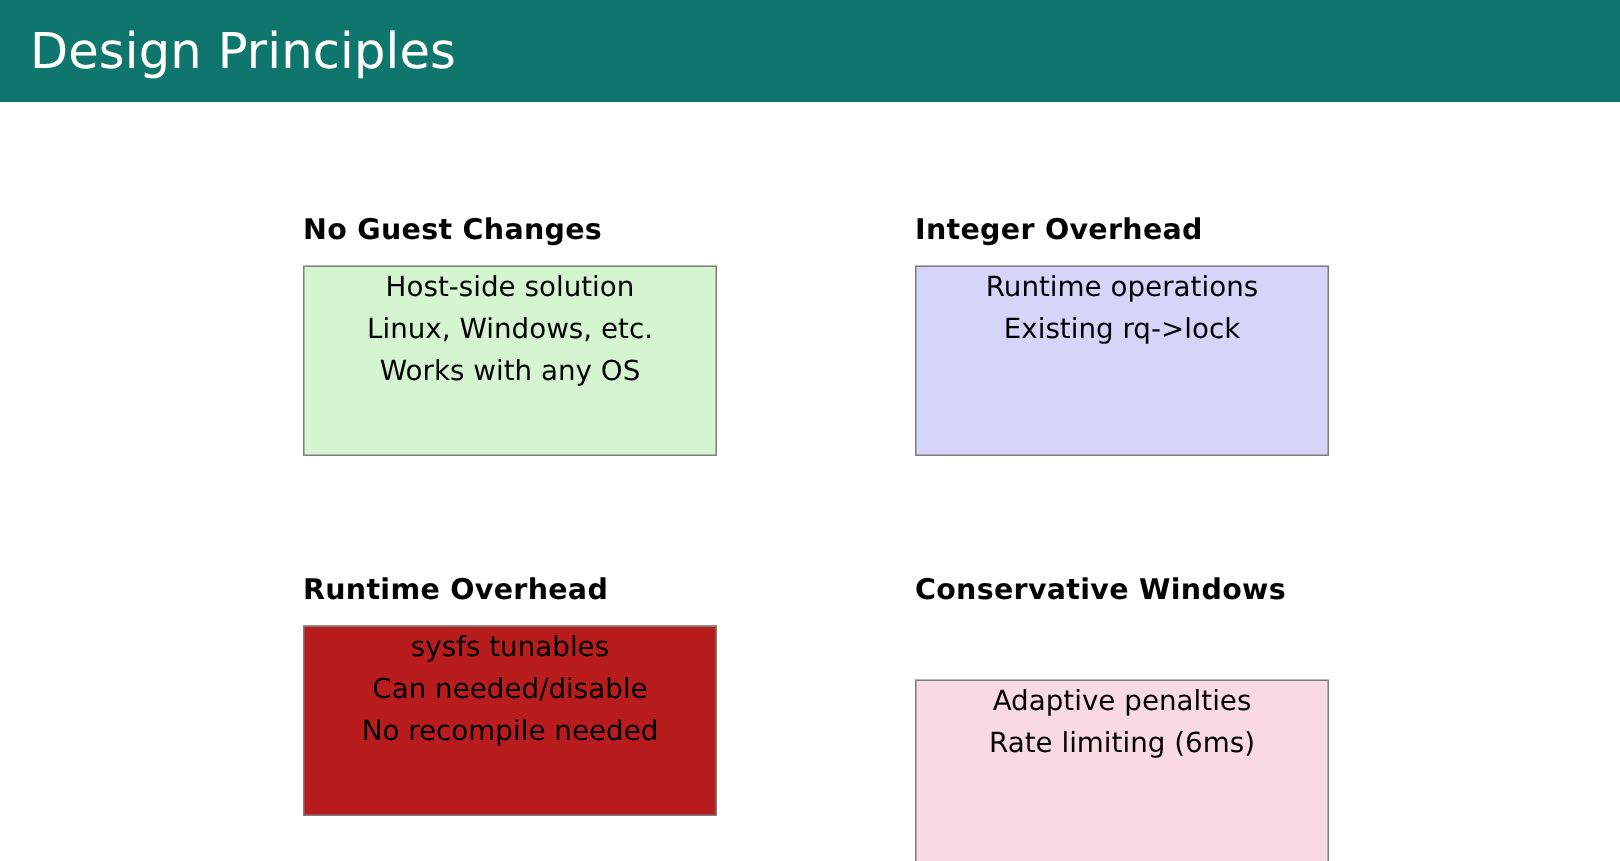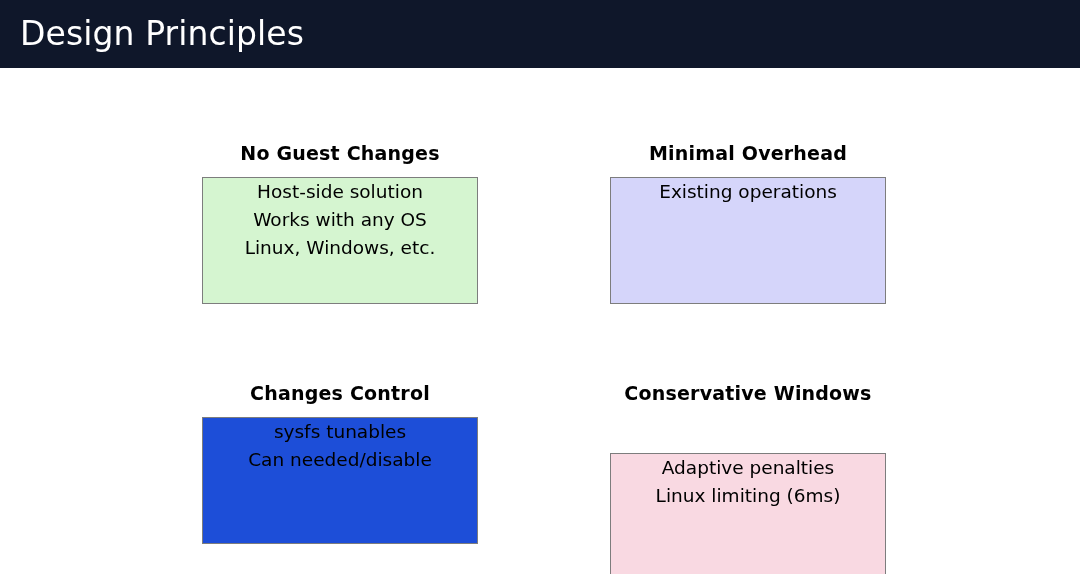--- a/index.html
+++ b/index.html
@@ -52,21 +52,21 @@
   .cell-col-left  { left: 202px; }
   .cell-col-right { left: 610px; }
   .cell-row-top    { top: 73px; }
   .cell-row-bottom { top: 313px; }
 
   .cell-heading {
     font-size: 19px;
     line-height: 24px;
     font-weight: bold;
     color: #000000;
-    text-align: center;
+    text-align: left;
     letter-spacing: 0.2px;
     margin-bottom: 12px;
     white-space: nowrap;
   }
 
   .cell-box {
     box-sizing: border-box;
     width: 276px;
     height: 127px;
     border: 1.4px solid #7d7d7d;
@@ -83,51 +83,53 @@
     white-space: nowrap;
   }
   .mu {
     font-family: "DejaVu Serif", serif;
     font-style: italic;
   }
 </style>
 </head>
 <body style="background: rgb(255, 255, 255);">
 
-<div class="title-bar" style="background: #0f172a;">
+<div class="title-bar" style="background: #0f766e;">
   <div class="title-text" style="color: rgb(255, 255, 255);">Design Principles</div>
 </div>
 
 <div class="slide-body">
 
   <div class="cell cell-col-left cell-row-top">
     <div class="cell-heading">No Guest Changes</div>
     <div class="cell-box" style="background-color: rgb(213, 245, 208); border-color: rgb(125, 125, 125);">
       <div class="box-line">Host-side solution</div>
+      <div class="box-line">Linux, Windows, etc.</div>
       <div class="box-line">Works with any OS</div>
-      <div class="box-line">Linux, Windows, etc.</div>
     </div>
   </div>
 
   <div class="cell cell-col-right cell-row-top">
-    <div class="cell-heading">Minimal Overhead</div>
+    <div class="cell-heading">Integer Overhead</div>
     <div class="cell-box" style="background-color: rgb(213, 213, 250); border-color: rgb(125, 125, 125);">
-      <div class="box-line">Existing operations</div>
+      <div class="box-line">Runtime operations</div>
+      <div class="box-line">Existing rq-&gt;lock</div>
     </div>
   </div>
 
   <div class="cell cell-col-left cell-row-bottom">
-    <div class="cell-heading">Changes Control</div>
-    <div class="cell-box" style="background-color: #1d4ed8; border-color: rgb(125, 125, 125);">
+    <div class="cell-heading">Runtime Overhead</div>
+    <div class="cell-box" style="background-color: #b91c1c; border-color: rgb(125, 125, 125);">
       <div class="box-line">sysfs tunables</div>
       <div class="box-line">Can needed/disable</div>
+      <div class="box-line">No recompile needed</div>
     </div>
   </div>
 
   <div class="cell cell-col-right cell-row-bottom">
     <div class="cell-heading">Conservative Windows</div>
     <div class="cell-box" style="background-color: rgb(249, 217, 226); border-color: rgb(125, 125, 125); margin-top: 48px;">
       <div class="box-line">Adaptive penalties</div>
-      <div class="box-line">Linux limiting (6ms)</div>
+      <div class="box-line">Rate limiting (6ms)</div>
     </div>
   </div>
 
 </div>
 
 </body></html>

